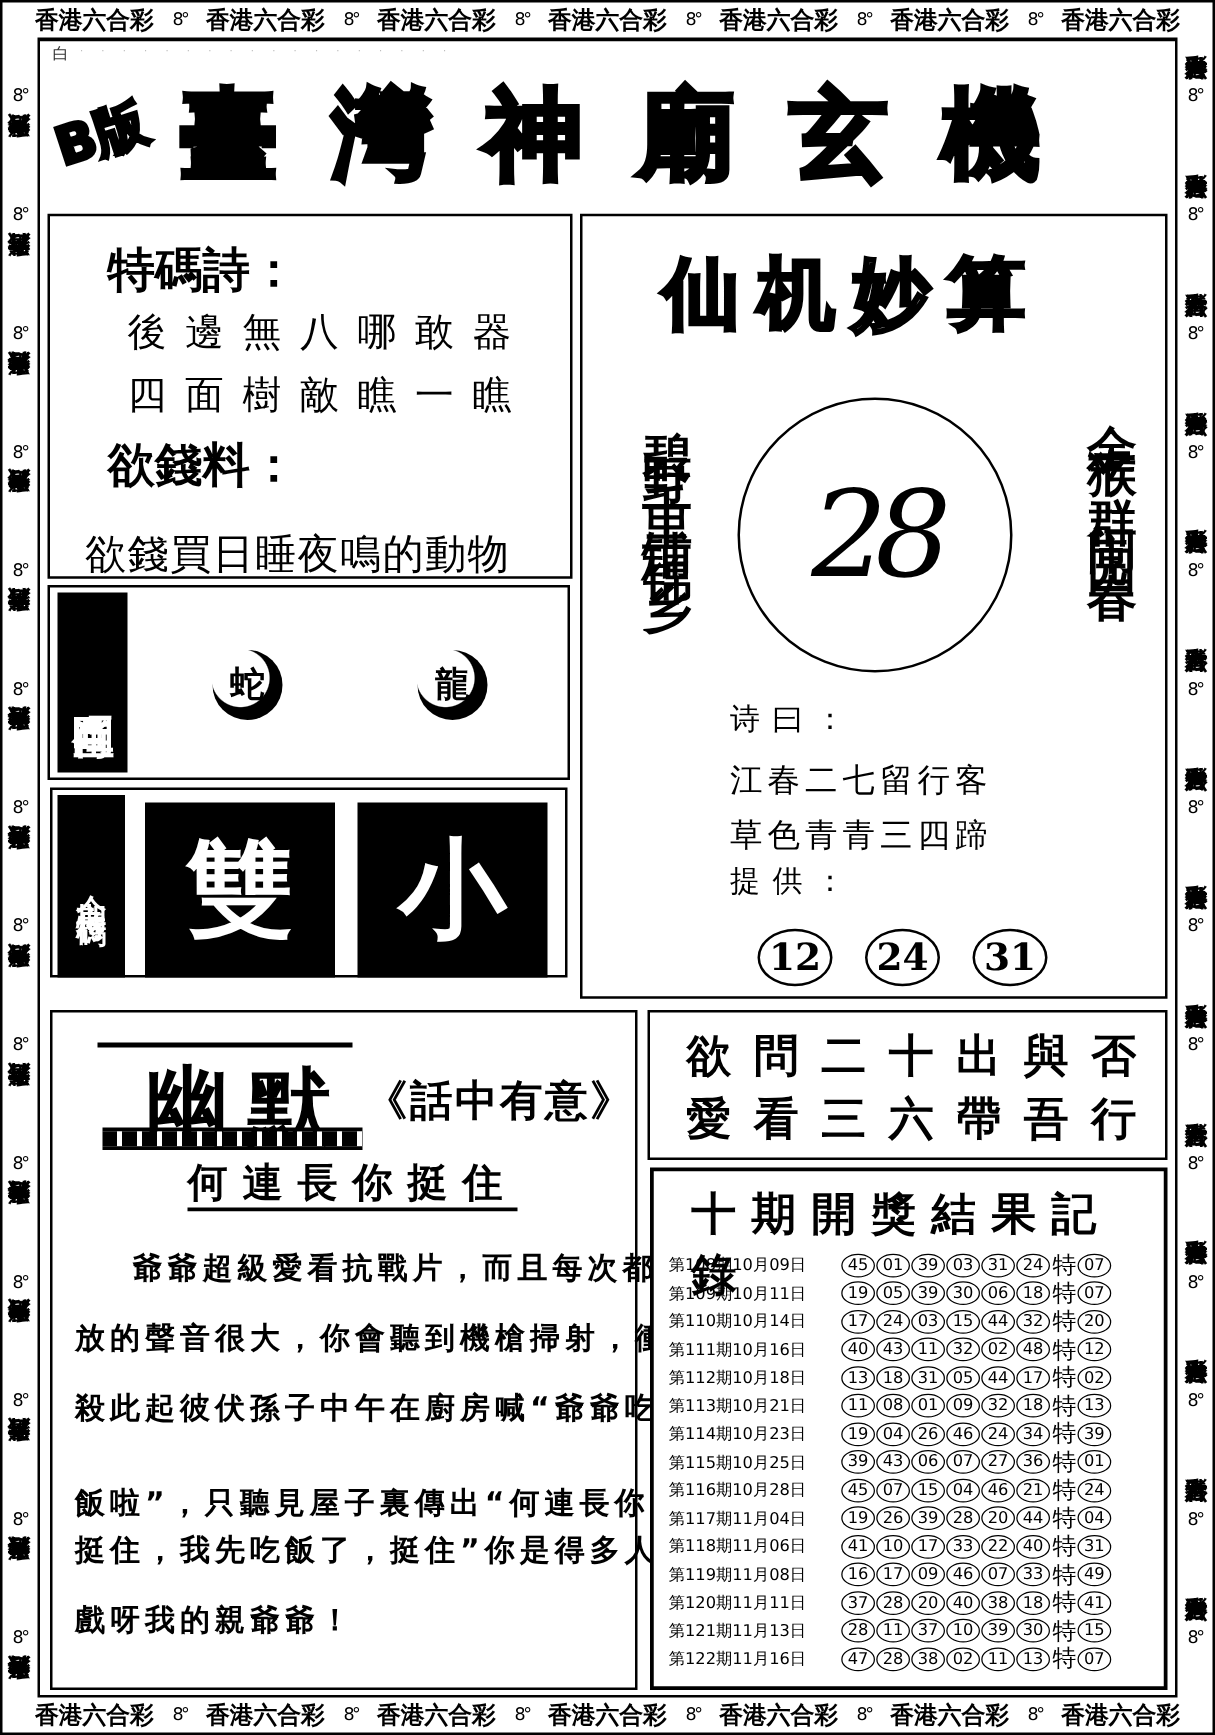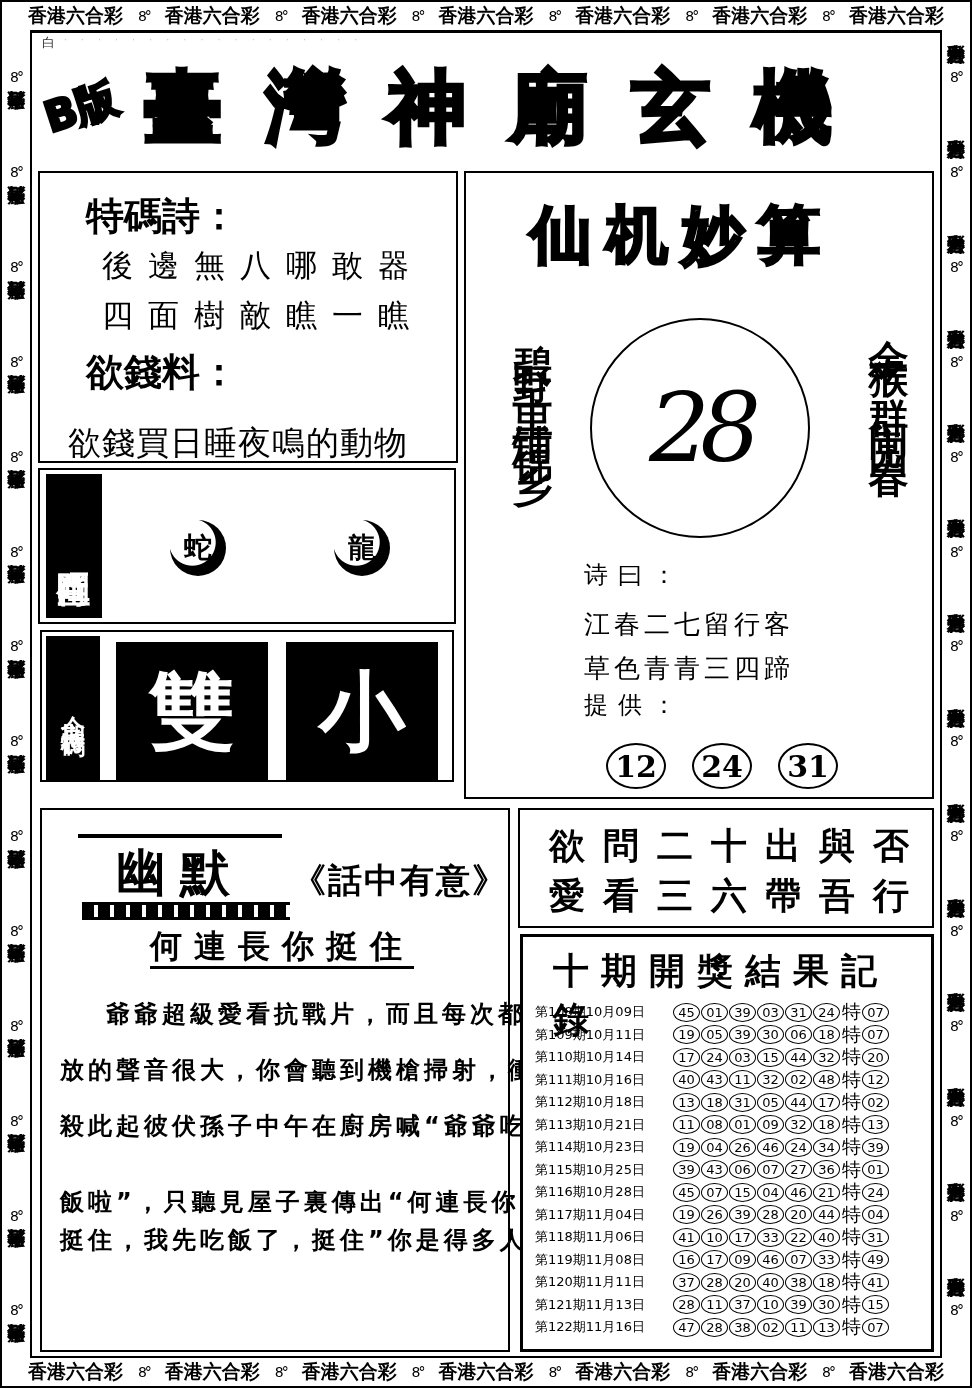--- a/index.html
+++ b/index.html
@@ -59,21 +59,21 @@
   .vcol { position: absolute; writing-mode: vertical-rl; text-orientation: upright; font-family: "DejaVu Serif", serif; font-size: 40px; font-weight: bold; letter-spacing: 20px; }
   .circle-big { position: absolute; left: 124px; top: 145px; width: 220px; height: 220px; border: 2px solid #000; border-radius: 50%; display: flex; align-items: center; justify-content: center; }
   .circle-big span { font-family: "DejaVu Serif", serif; font-style: italic; font-size: 96px; font-weight: normal; letter-spacing: -10px; }
   .poem2 { position: absolute; left: 118px; font-size: 26px; letter-spacing: 4px; font-family: "DejaVu Sans", sans-serif; }
   .poem2.h { font-size: 24px; letter-spacing: 10px; }
   .num-row { position: absolute; left: 140px; top: 570px; display: flex; gap: 26px; }
   .num-circle { width: 60px; height: 46px; border: 2px solid #000; border-radius: 50%; display: flex; align-items: center; justify-content: center; font-family: "DejaVu Serif", serif; font-weight: bold; font-size: 30px; }
 
   .humor-box { left: 40px; top: 808px; width: 470px; height: 544px; }
   .humor-bar { position: absolute; left: 36px; top: 24px; width: 204px; height: 4px; background: #000; }
-  .humor-title { position: absolute; left: 74px; top: 30px; font-size: 50px; font-weight: 900; letter-spacing: 14px; font-family: "DejaVu Sans", sans-serif; }
+  .humor-title { position: absolute; left: 74px; top: 30px; font-size: 68px; font-weight: 900; letter-spacing: 14px; font-family: "DejaVu Sans", sans-serif; }
   .humor-wave { position: absolute; left: 40px; top: 92px; width: 208px; height: 18px; background: repeating-linear-gradient(90deg, #000 0 12px, #fff 12px 16px); border-top: 3px solid #000; border-bottom: 3px solid #000; }
   .humor-sub { position: absolute; left: 250px; top: 48px; font-size: 34px; font-weight: 900; font-family: "DejaVu Sans", sans-serif; letter-spacing: 2px; }
   .humor-headline { position: absolute; left: 108px; top: 118px; font-size: 32px; font-weight: 900; letter-spacing: 12px; font-family: "DejaVu Sans", sans-serif; border-bottom: 3px solid #000; line-height: 36px; padding-bottom: 2px; }
   .story-line { position: absolute; font-size: 24px; font-weight: 900; letter-spacing: 4px; font-family: "DejaVu Sans", sans-serif; white-space: nowrap; }
 
   .ask-box { left: 518px; top: 808px; width: 416px; height: 120px; }
   .ask-grid { position: absolute; left: 20px; top: 10px; display: grid; grid-template-columns: repeat(7, 54px); grid-template-rows: 50px 50px; }
   .ask-grid span { font-family: "DejaVu Serif", serif; font-size: 36px; font-weight: bold; text-align: center; line-height: 50px; }
 
   .results-box { left: 520px; top: 934px; width: 414px; height: 418px; border-width: 3px; }
@@ -252,20 +252,21 @@
   <div class="humor-bar"></div>
   <div class="humor-title">幽默</div>
   <div class="humor-wave"></div>
   <div class="humor-sub">《話中有意》</div>
   <div class="humor-headline">何連長你挺住</div>
   <div class="story-line" style="left:64px;top:188px">爺爺超級愛看抗戰片，而且每次都</div>
   <div class="story-line" style="left:18px;top:244px">放的聲音很大，你會聽到機槍掃射，衝</div>
   <div class="story-line" style="left:18px;top:300px">殺此起彼伏孫子中午在廚房喊“爺爺吃</div>
   <div class="story-line" style="left:18px;top:376px">飯啦”，只聽見屋子裏傳出“何連長你</div>
   <div class="story-line" style="left:18px;top:414px">挺住，我先吃飯了，挺住”你是得多人</div>
+  <div class="story-line" style="left:18px;top:470px">戲呀我的親爺爺！</div>
 </div>
 
 <div class="box ask-box">
   <div class="ask-grid">
     <span>欲</span>
     <span>問</span>
     <span>二</span>
     <span>十</span>
     <span>出</span>
     <span>與</span>

